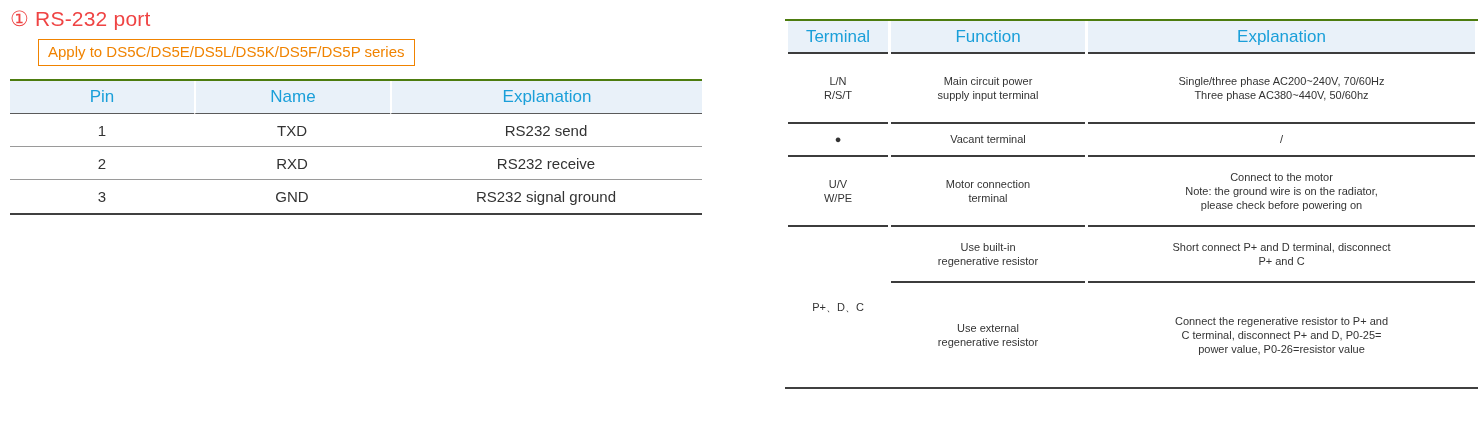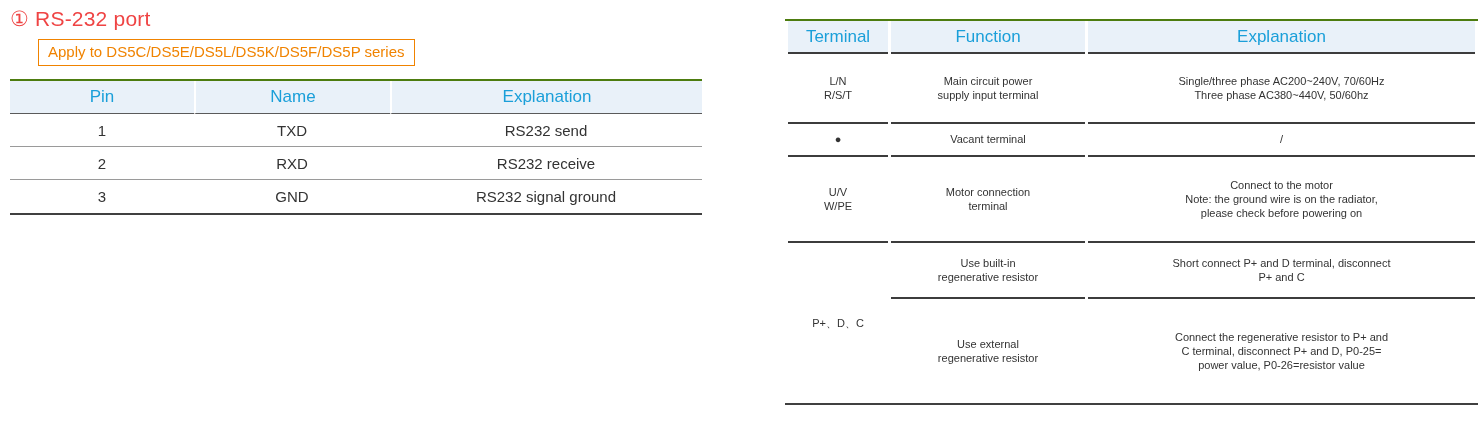--- a/index.html
+++ b/index.html
@@ -61,21 +61,21 @@
     border-bottom:2px solid #3c3c3c;
     white-space:pre-line;
     line-height:1.28;
     padding:5px 4px;
   }
   #right-table tbody tr:last-child td { border-bottom:none; }
   #right-table td.no-bb { border-bottom:none; }
 
   tr.rh-1 { height:70px; }
   tr.rh-2 { height:33px; }
-  tr.rh-3 { height:86px; }
+  tr.rh-3 { height:70px; }
   tr.rh-4 { height:56px; }
   tr.rh-5 { height:104px; }
 
   .bullet-cell { font-size:14px; }
 </style>
 </head>
 <body>
 
 <div class="page">
 

